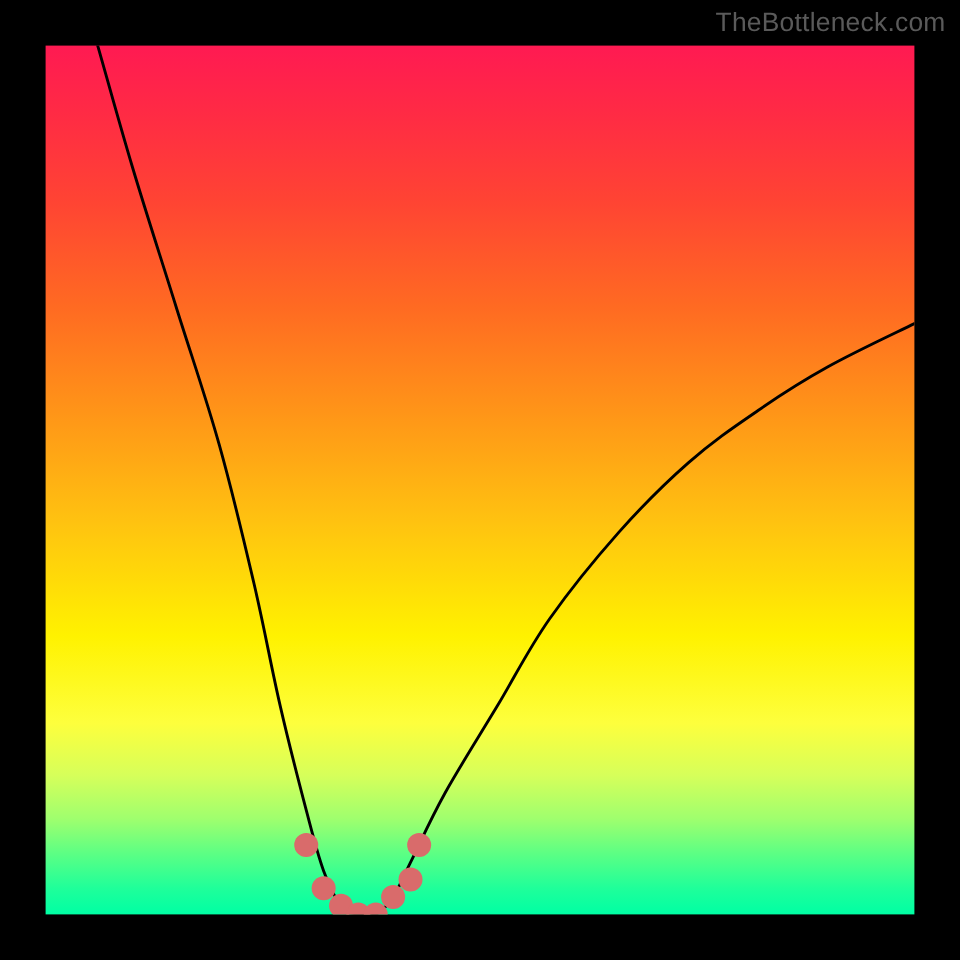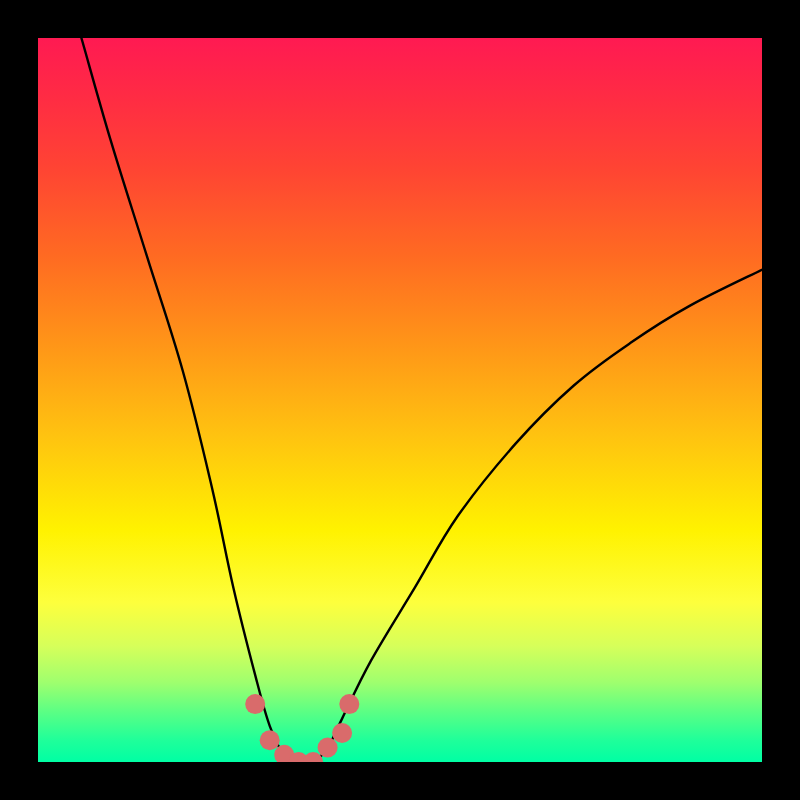--- a/index.html
+++ b/index.html
@@ -58,20 +58,21 @@
     width: 724px;
     height: 724px;
     display: block;
   }
 </style>
 </head>
 <body>
 
 <div class="frame">
 
+  <div class="watermark">TheBottleneck.com</div>
 
   <div class="plot-area">
     <svg class="overlay" viewBox="0 0 724 724" preserveAspectRatio="none">
       <path id="curve-path" fill="none" stroke="#000000" stroke-width="2.4" stroke-linecap="round" stroke-linejoin="round" d="M 43.4 0.0 C 48.7 18.2, 60.7 62.3, 72.4 101.4 C 84.1 140.5, 95.6 175.5, 108.6 217.2 C 121.6 258.9, 133.1 291.3, 144.8 333.0 C 156.5 374.7, 164.6 409.8, 173.8 448.9 C 182.9 488.0, 187.7 516.4, 195.5 550.2 C 203.3 584.1, 210.7 612.4, 217.2 637.1 C 223.7 661.9, 226.5 673.5, 231.7 687.8 C 236.9 702.1, 240.9 710.2, 246.2 716.8 C 251.4 723.3, 255.4 722.7, 260.6 724.0 C 265.9 725.3, 269.9 726.6, 275.1 724.0 C 280.3 721.4, 284.4 717.3, 289.6 709.5 C 294.8 701.7, 296.3 696.2, 304.1 680.6 C 311.9 664.9, 320.0 646.1, 333.0 622.6 C 346.1 599.2, 360.8 576.3, 376.5 550.2 C 392.1 524.2, 401.7 503.9, 419.9 477.8 C 438.2 451.8, 457.0 428.9, 477.8 405.4 C 498.7 382.0, 514.9 365.8, 535.8 347.5 C 556.6 329.3, 572.8 318.4, 593.7 304.1 C 614.5 289.7, 628.1 280.9, 651.6 267.9 C 675.1 254.8, 711.0 238.2, 724.0 231.7"></path>
       <g id="markers-group">
           <circle cx="217.2" cy="666.1" r="10" fill="#d96b6b"></circle>
           <circle cx="231.7" cy="702.3" r="10" fill="#d96b6b"></circle>
           <circle cx="246.2" cy="716.8" r="10" fill="#d96b6b"></circle>
           <circle cx="260.6" cy="724.0" r="10" fill="#d96b6b"></circle>
           <circle cx="275.1" cy="724.0" r="10" fill="#d96b6b"></circle>

